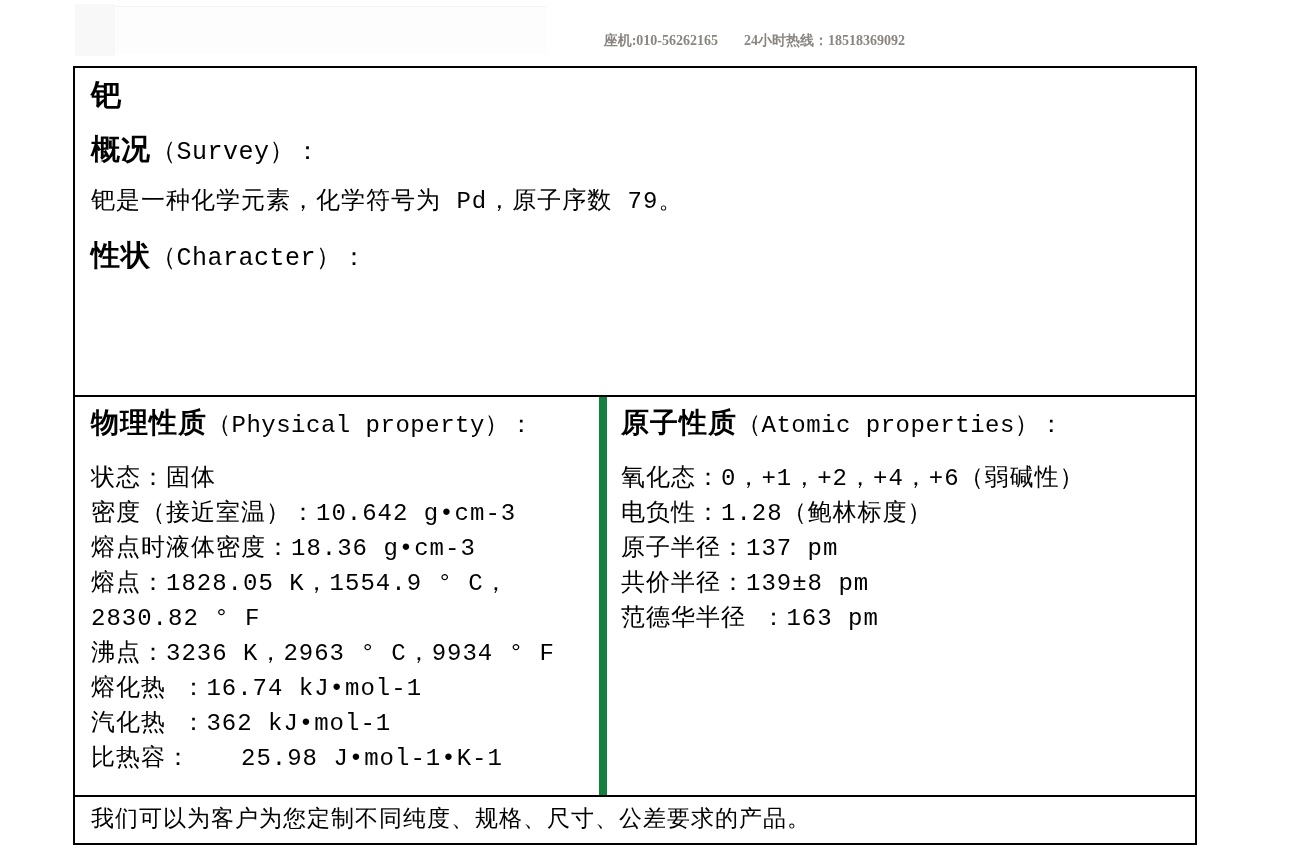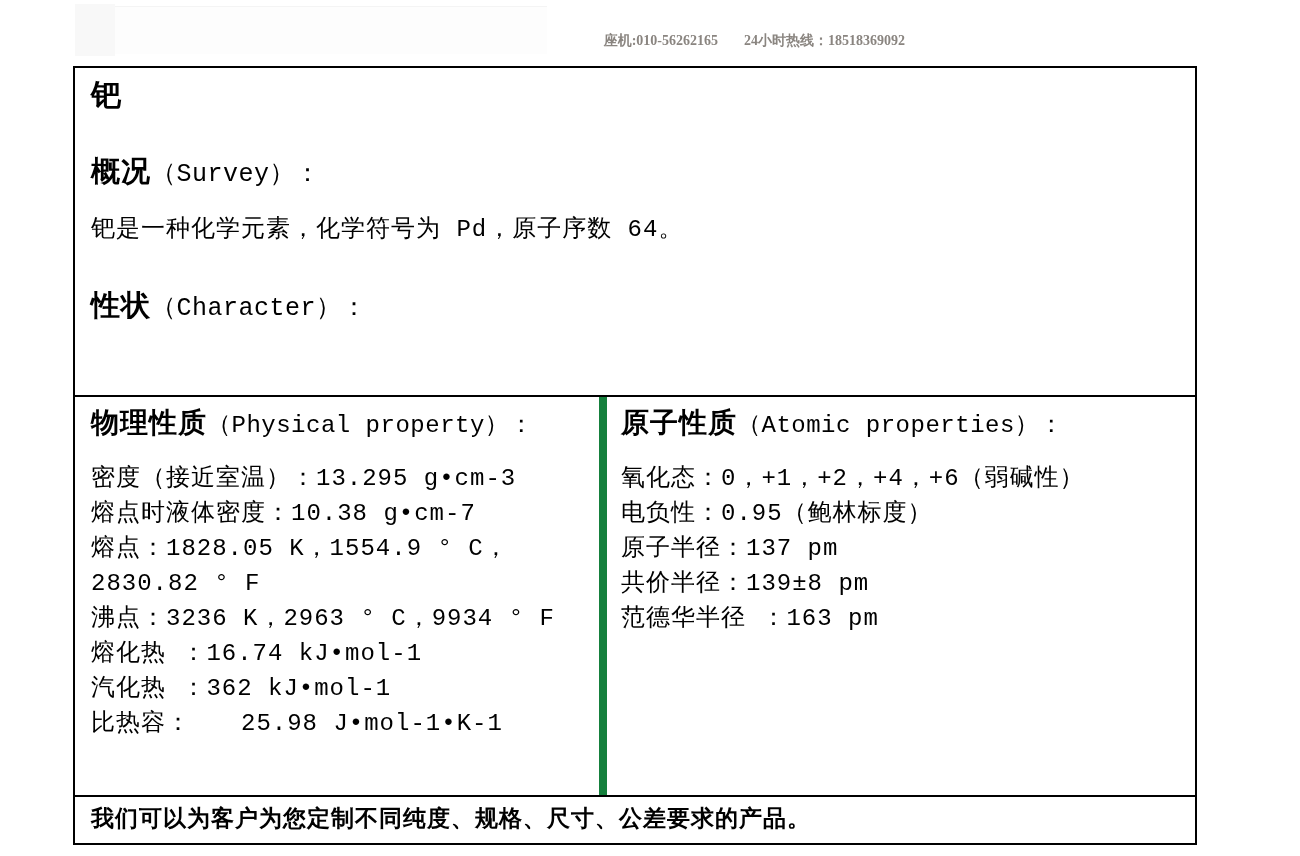--- a/index.html
+++ b/index.html
@@ -30,38 +30,37 @@
     border: 2px solid #000; background: #fff;
   }
 
   .row-intro {
     height: 329px;
     border-bottom: 2px solid #000;
     padding: 12px 16px 8px 16px;
     overflow: hidden;
   }
   h1.doc-title { font-size: 30px; font-weight: bold; line-height: 34px; letter-spacing: 1px; }
-  .sec-heading { margin-top: 36px; font-size: 29px; font-weight: bold; line-height: 48px; letter-spacing: 1px; }
+  .sec-heading { margin-top: 20px; font-size: 29px; font-weight: bold; line-height: 36px; letter-spacing: 1px; }
   .sec-heading .en { font-weight: normal; font-size: 25px; letter-spacing: 0.5px; }
   .sec-text { margin-top: 13px; font-size: 24px; line-height: 36px; letter-spacing: 1px; white-space: pre-wrap; }
 
   .row-cols { display: flex; height: 400px; border-bottom: 2px solid #000; }
   .col-left  { width: 532px; border-right: 8px solid #15803d; padding: 10px 12px 8px 16px; overflow: hidden; }
   .col-right { flex: 1; padding: 10px 12px 8px 14px; overflow: hidden; }
   .col-heading { font-size: 28px; font-weight: bold; line-height: 36px; letter-spacing: 1px; }
   .col-heading .en { font-weight: normal; font-size: 24px; letter-spacing: 0.5px; }
   .props { margin-top: 17px; font-size: 24px; line-height: 35px; letter-spacing: 1px; }
   .prop-line { white-space: pre-wrap; }
 
   .row-footer {
     height: 46px;
     padding: 8px 16px;
     font-size: 23px; line-height: 30px; letter-spacing: 1px;
     overflow: hidden;
-    font-weight: bold;
   }
 </style>
 </head>
 <body>
 
 <div class="topbar">
   <div class="logo-ghost"></div>
   <div class="logo-ghost2"></div>
   <div class="contact">
     <span>座机:010-56262165</span><span class="gap"></span><span>24小时热线：18518369092</span>
@@ -69,50 +68,51 @@
 </div>
 
 <div class="doc">
 
   <div class="row-intro">
     <h1 class="doc-title">钯</h1>
 
     <div class="sec-heading">
       <span>概况</span><span class="en">（Survey）：</span>
     </div>
-    <p class="sec-text">钯是一种化学元素，化学符号为 Pd，原子序数 64。</p>
+    <p class="sec-text">钯是一种化学元素，化学符号为 Pd，原子序数 79。</p>
 
     <div class="sec-heading">
       <span>性状</span><span class="en">（Character）：</span>
     </div>
   </div>
 
   <div class="row-cols">
     <div class="col-left">
       <div class="col-heading">
         <span>物理性质</span><span class="en">（Physical property）：</span>
       </div>
       <div class="props">
-          <div class="prop-line">密度（接近室温）：13.295 g•cm-3</div>
-          <div class="prop-line">熔点时液体密度：10.38 g•cm-7</div>
+          <div class="prop-line">状态：固体</div>
+          <div class="prop-line">密度（接近室温）：10.642 g•cm-3</div>
+          <div class="prop-line">熔点时液体密度：18.36 g•cm-3</div>
           <div class="prop-line">熔点：1828.05 K，1554.9 ° C，2830.82 ° F</div>
           <div class="prop-line">沸点：3236 K，2963 ° C，9934 ° F</div>
           <div class="prop-line">熔化热 ：16.74 kJ•mol-1</div>
           <div class="prop-line">汽化热 ：362 kJ•mol-1</div>
           <div class="prop-line">比热容：　　25.98 J•mol-1•K-1</div>
         </div>
     </div>
 
     <div class="col-right">
       <div class="col-heading">
         <span>原子性质</span><span class="en">（Atomic properties）：</span>
       </div>
       <div class="props">
           <div class="prop-line">氧化态：0，+1，+2，+4，+6（弱碱性）</div>
-          <div class="prop-line">电负性：0.95（鲍林标度）</div>
+          <div class="prop-line">电负性：1.28（鲍林标度）</div>
           <div class="prop-line">原子半径：137 pm</div>
           <div class="prop-line">共价半径：139±8 pm</div>
           <div class="prop-line">范德华半径 ：163 pm</div>
         </div>
     </div>
   </div>
 
   <div class="row-footer">
     <span>我们可以为客户为您定制不同纯度、规格、尺寸、公差要求的产品。</span>
   </div>

